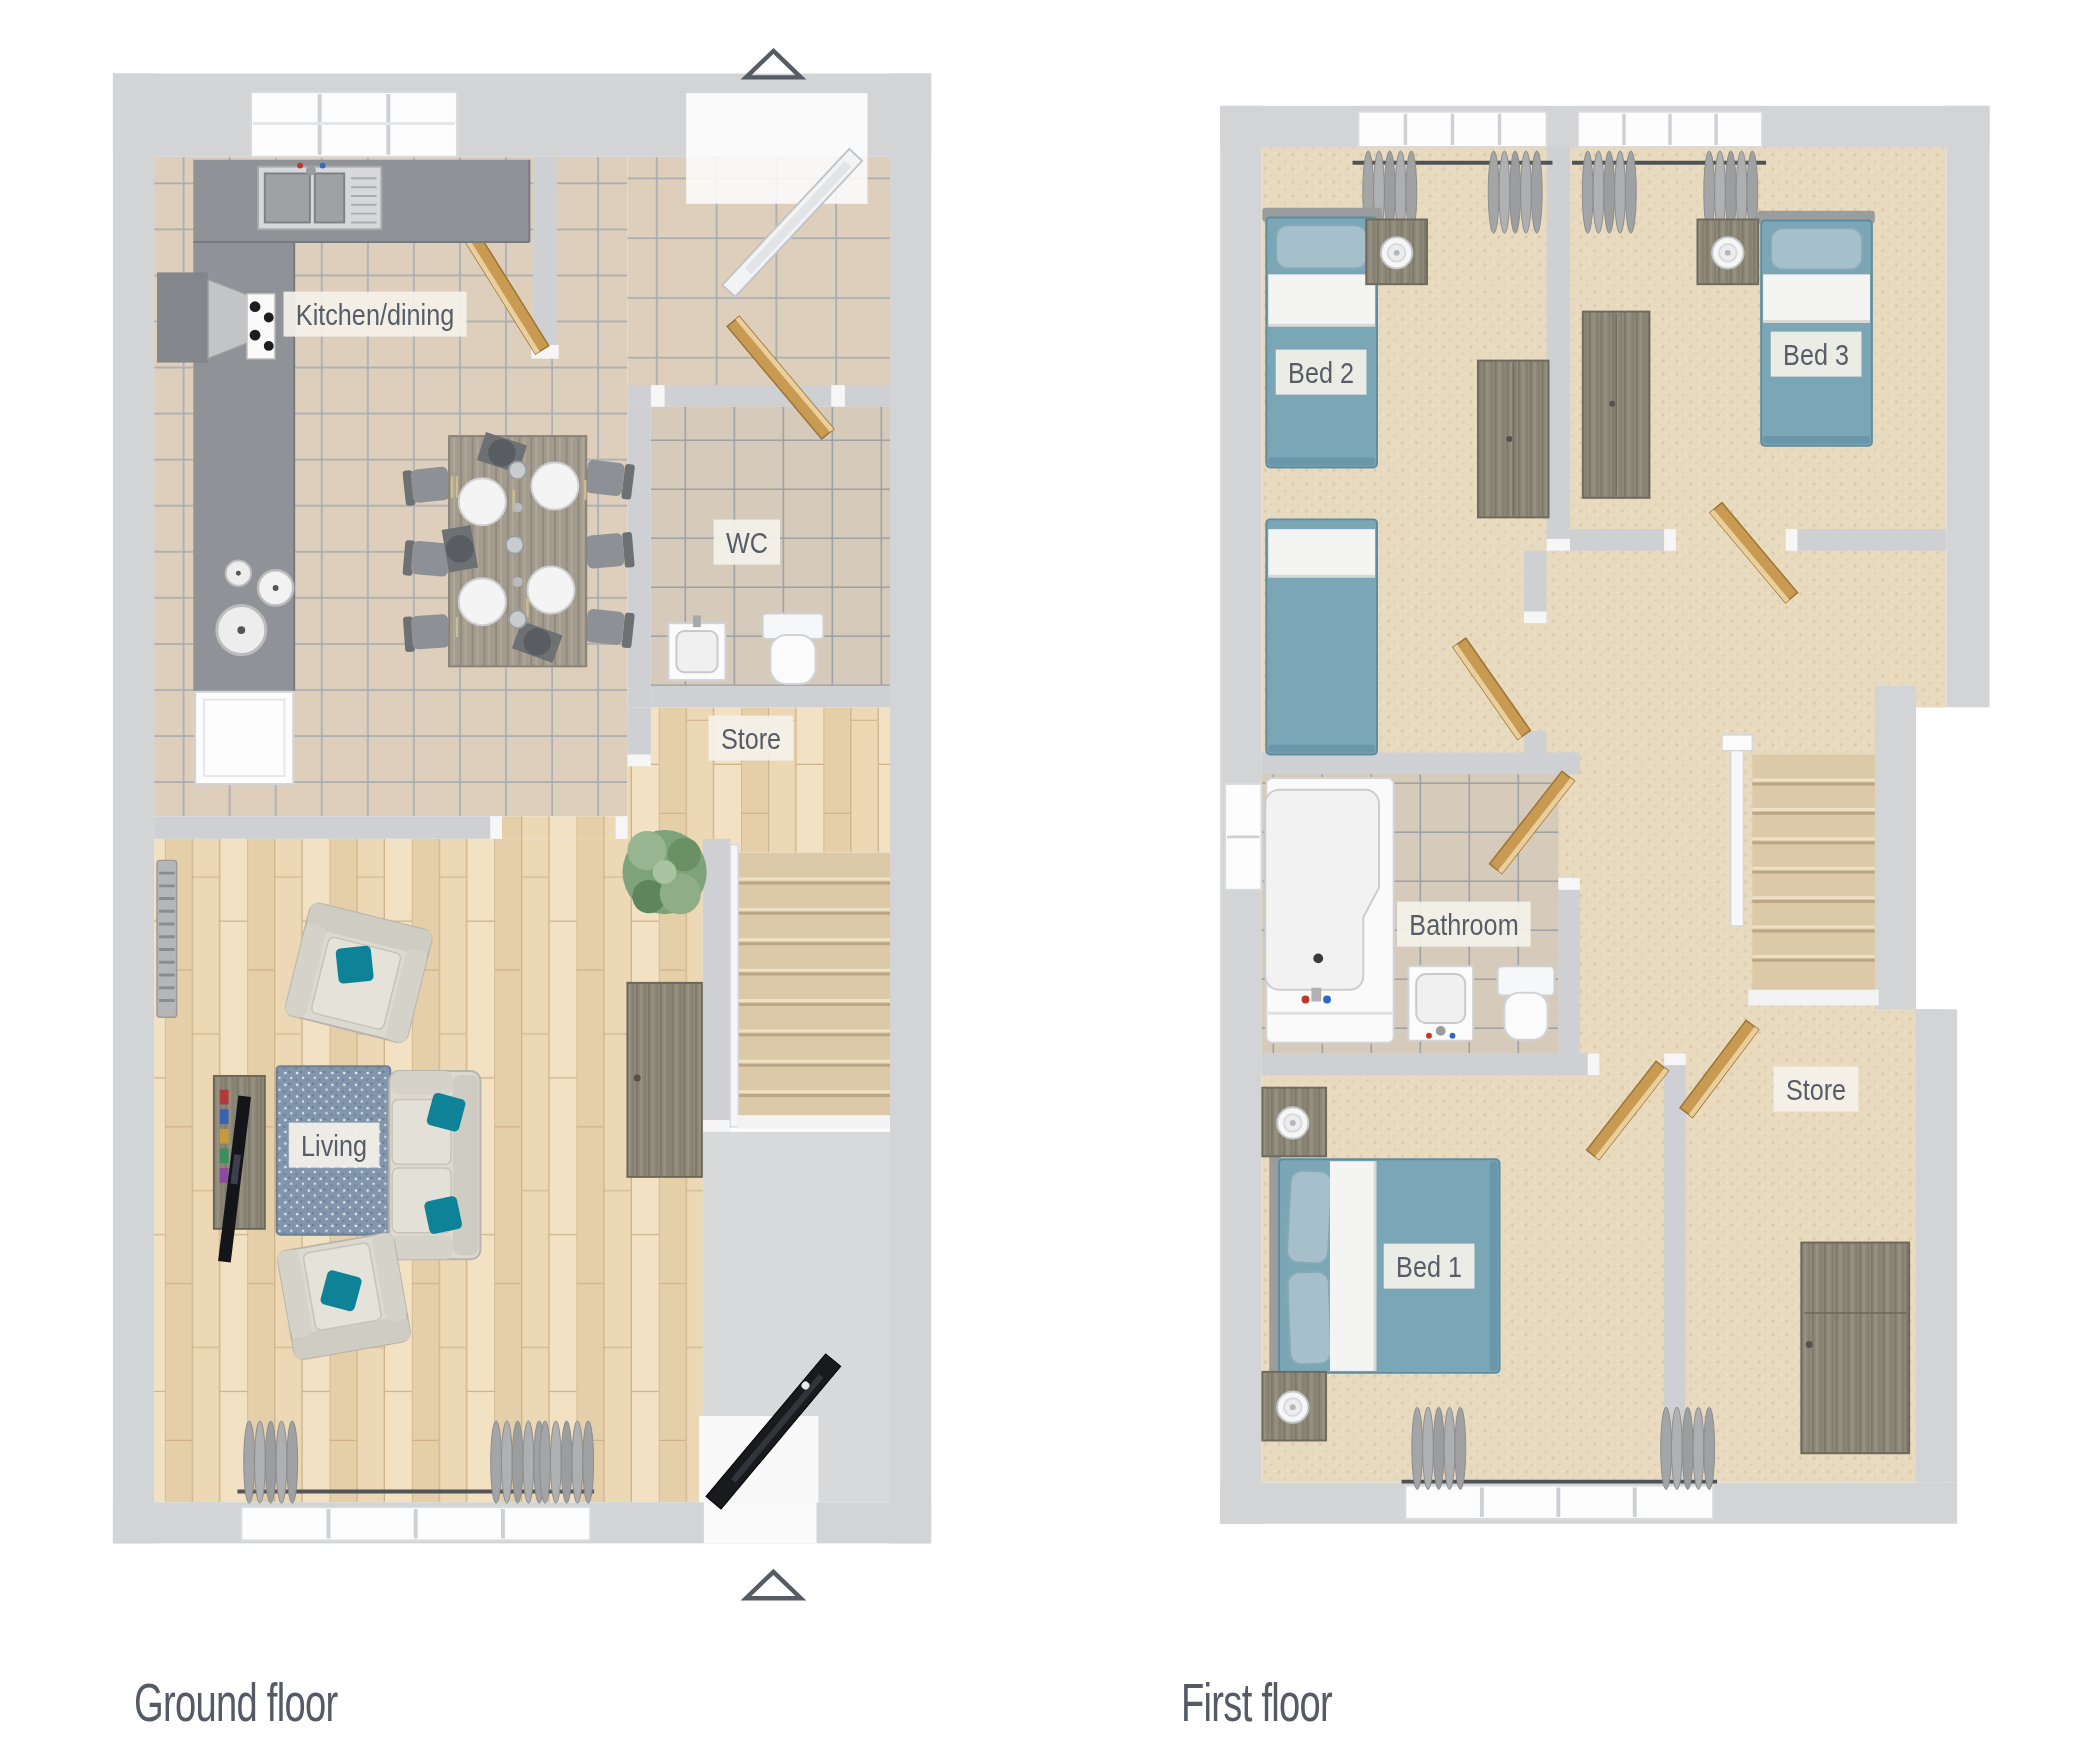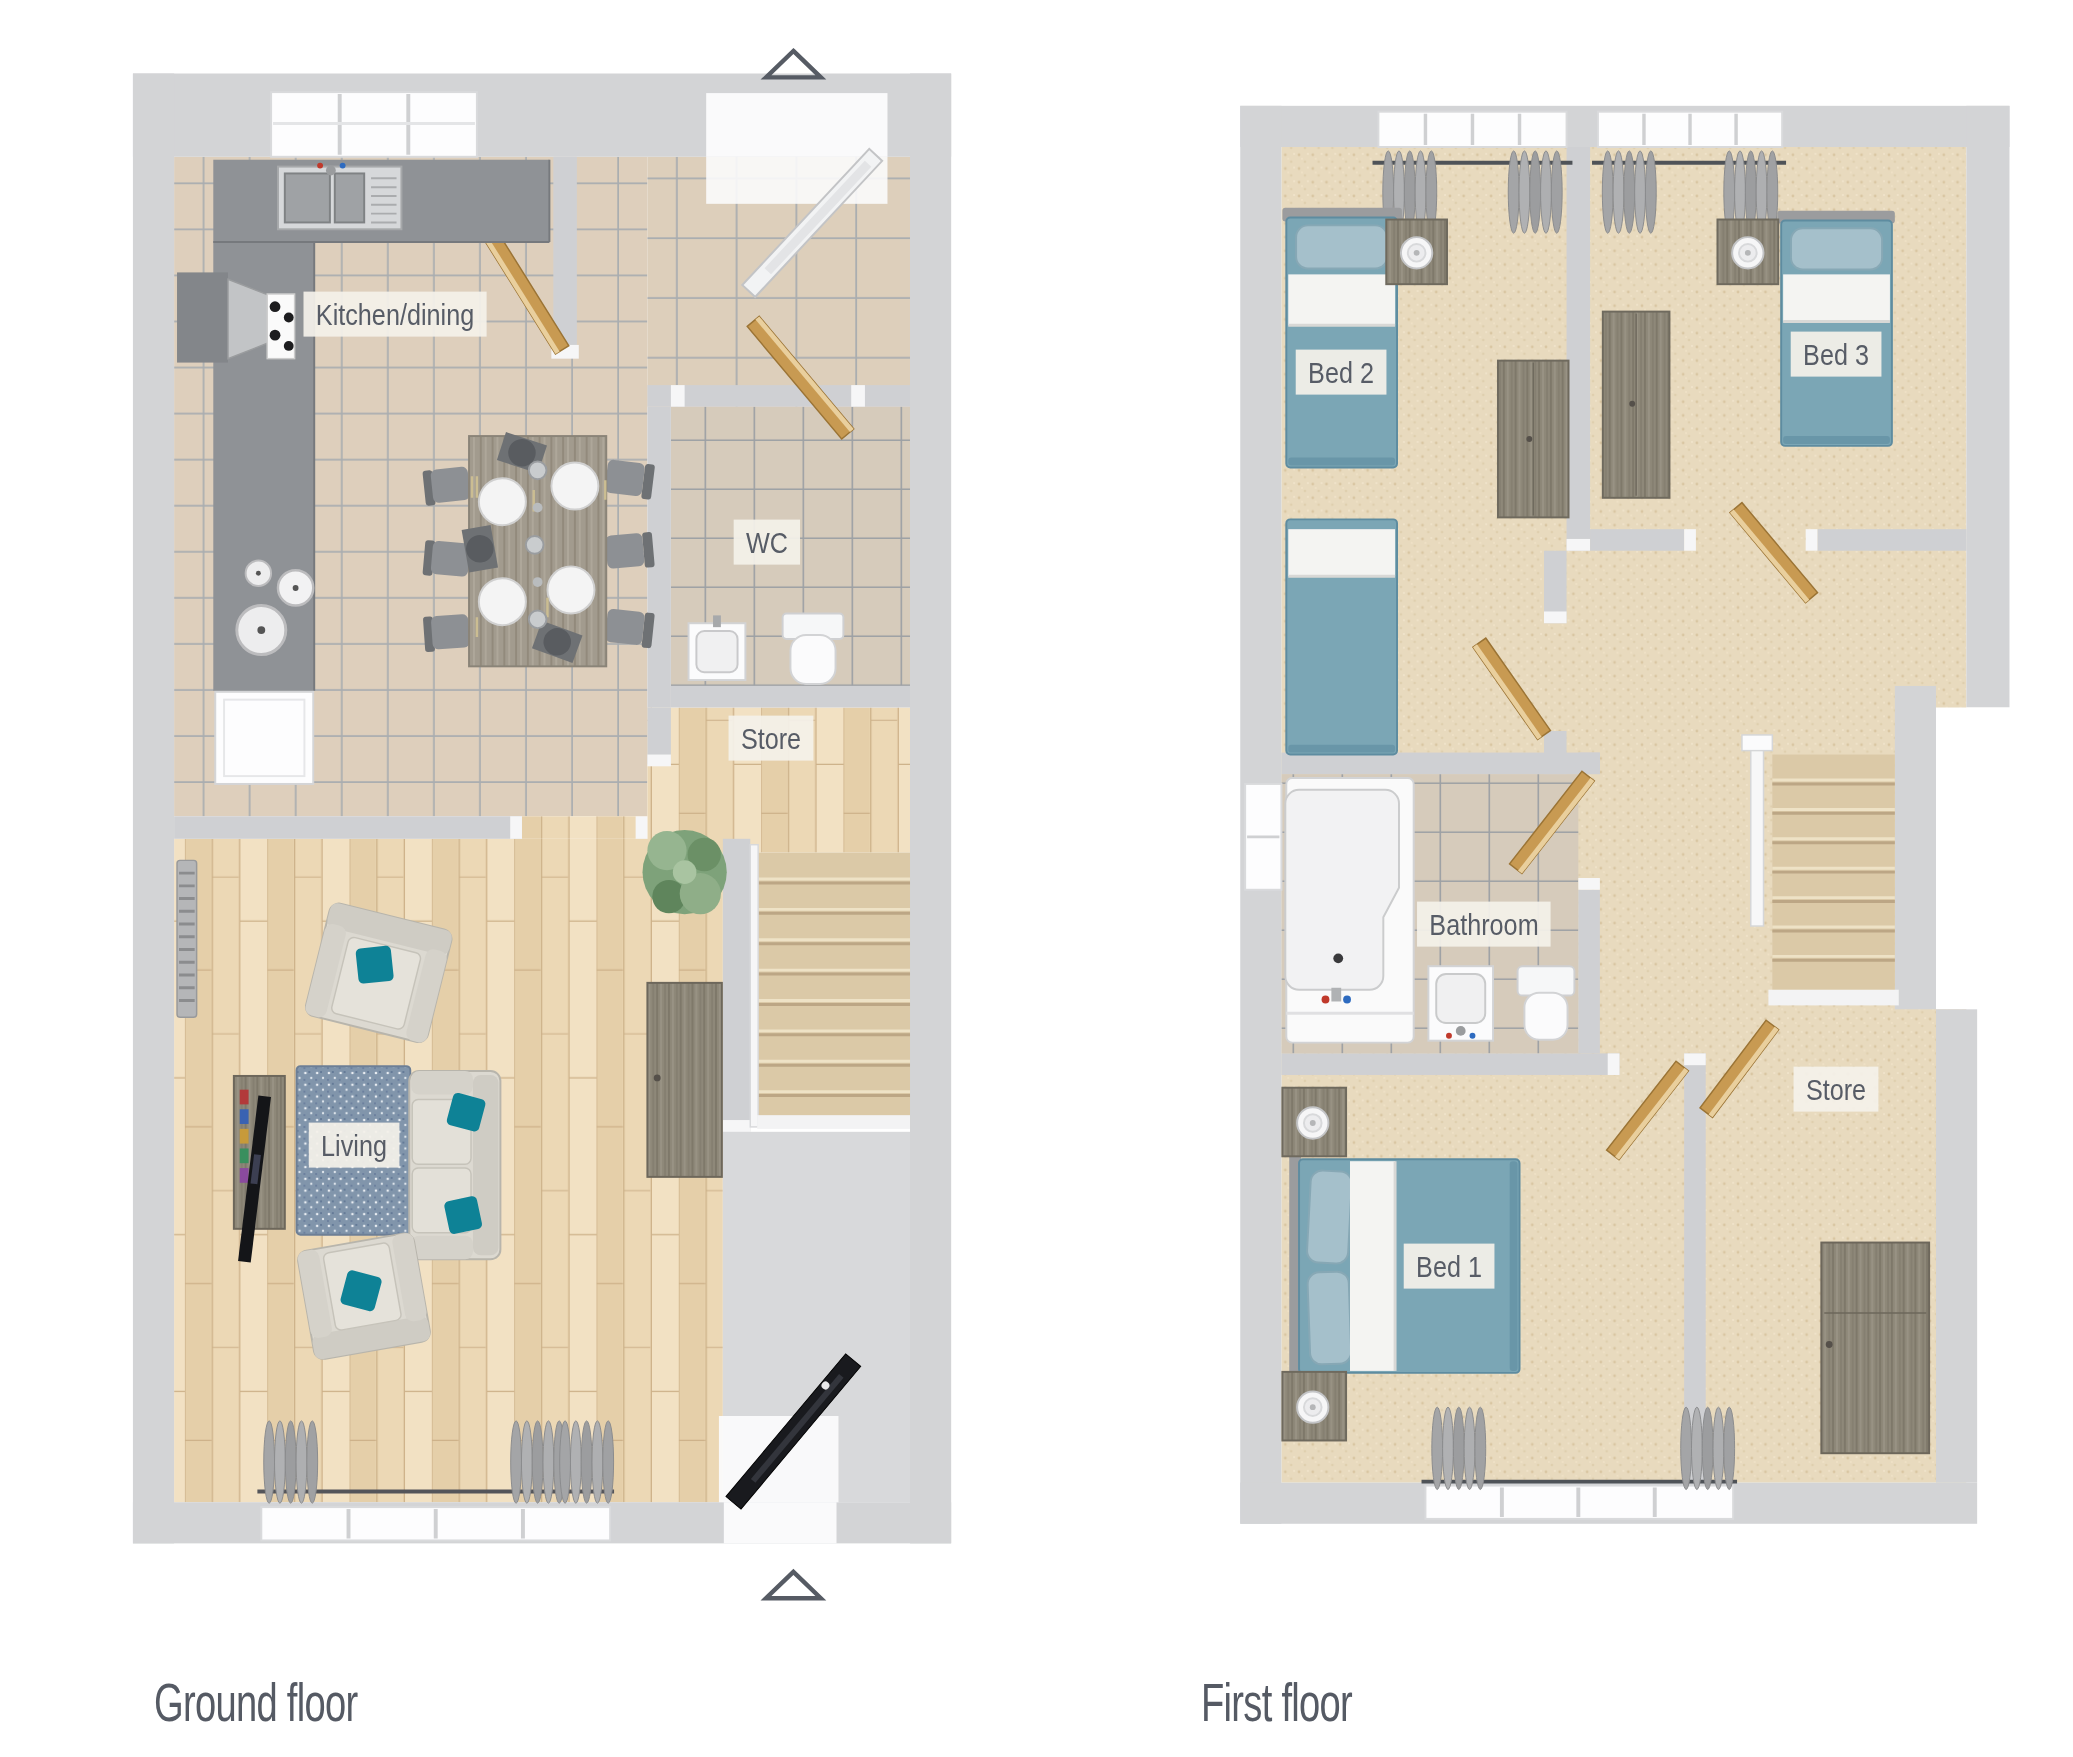--- a/index.html
+++ b/index.html
@@ -1,18 +1,18 @@
 <!DOCTYPE html>
 <html><head>
 <meta charset="utf-8">
 <style>
   html,body{margin:0;padding:0;background:#ffffff;}
   body{width:2074px;height:1757px;position:relative;overflow:hidden;
        font-family:"Liberation Sans", sans-serif;}
-  .canvas{position:relative;width:1916px;height:1757px;background:#ffffff;margin-left:20px;}
+  .canvas{position:relative;width:1916px;height:1757px;background:#ffffff;}
   .canvas > svg{position:absolute;left:0;top:0;}
   .room-label{
     position:absolute;
     transform:translate(-50%,-50%) scaleX(0.84);
     background:rgba(244,241,234,0.93);
     color:#575c66;
     font-size:30px;
     line-height:1.1;
     padding:5.9px 14.7px;
     white-space:nowrap;

